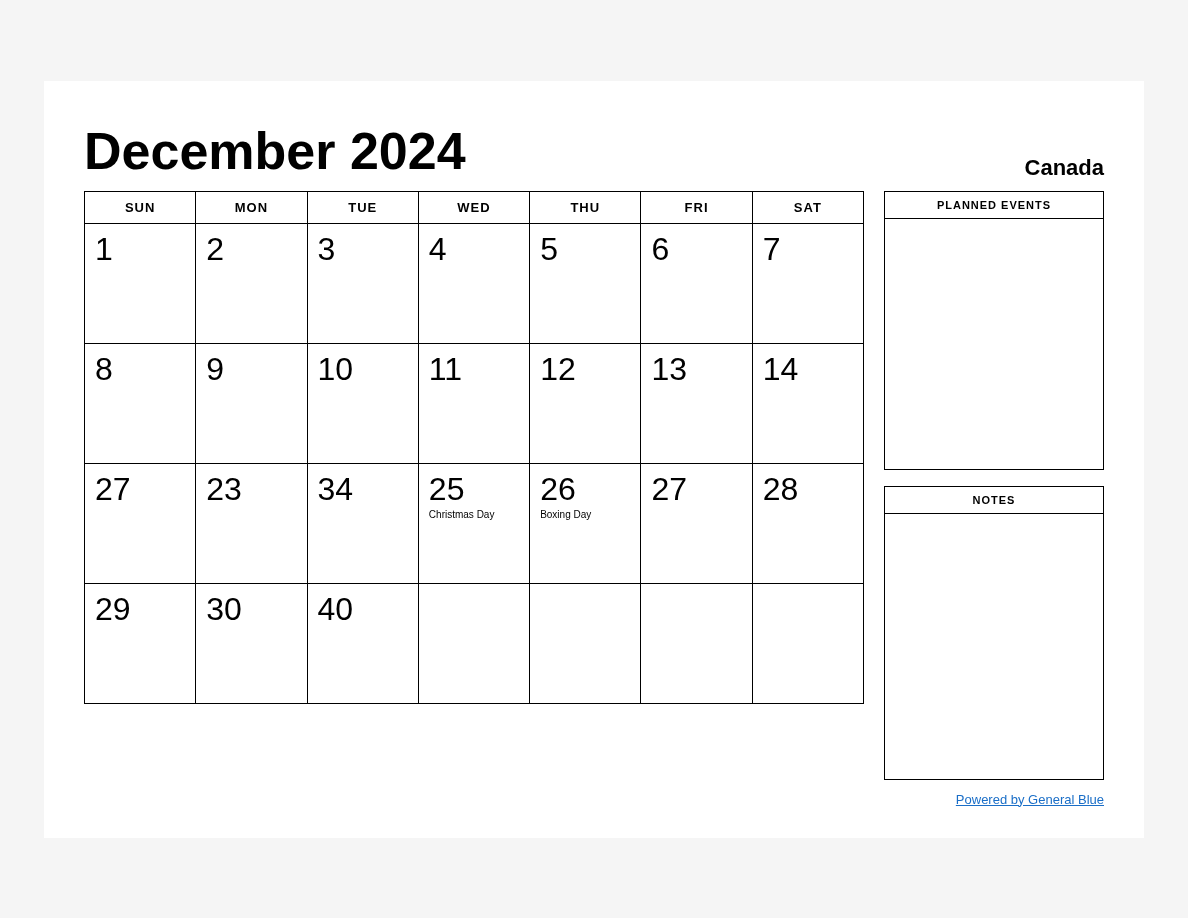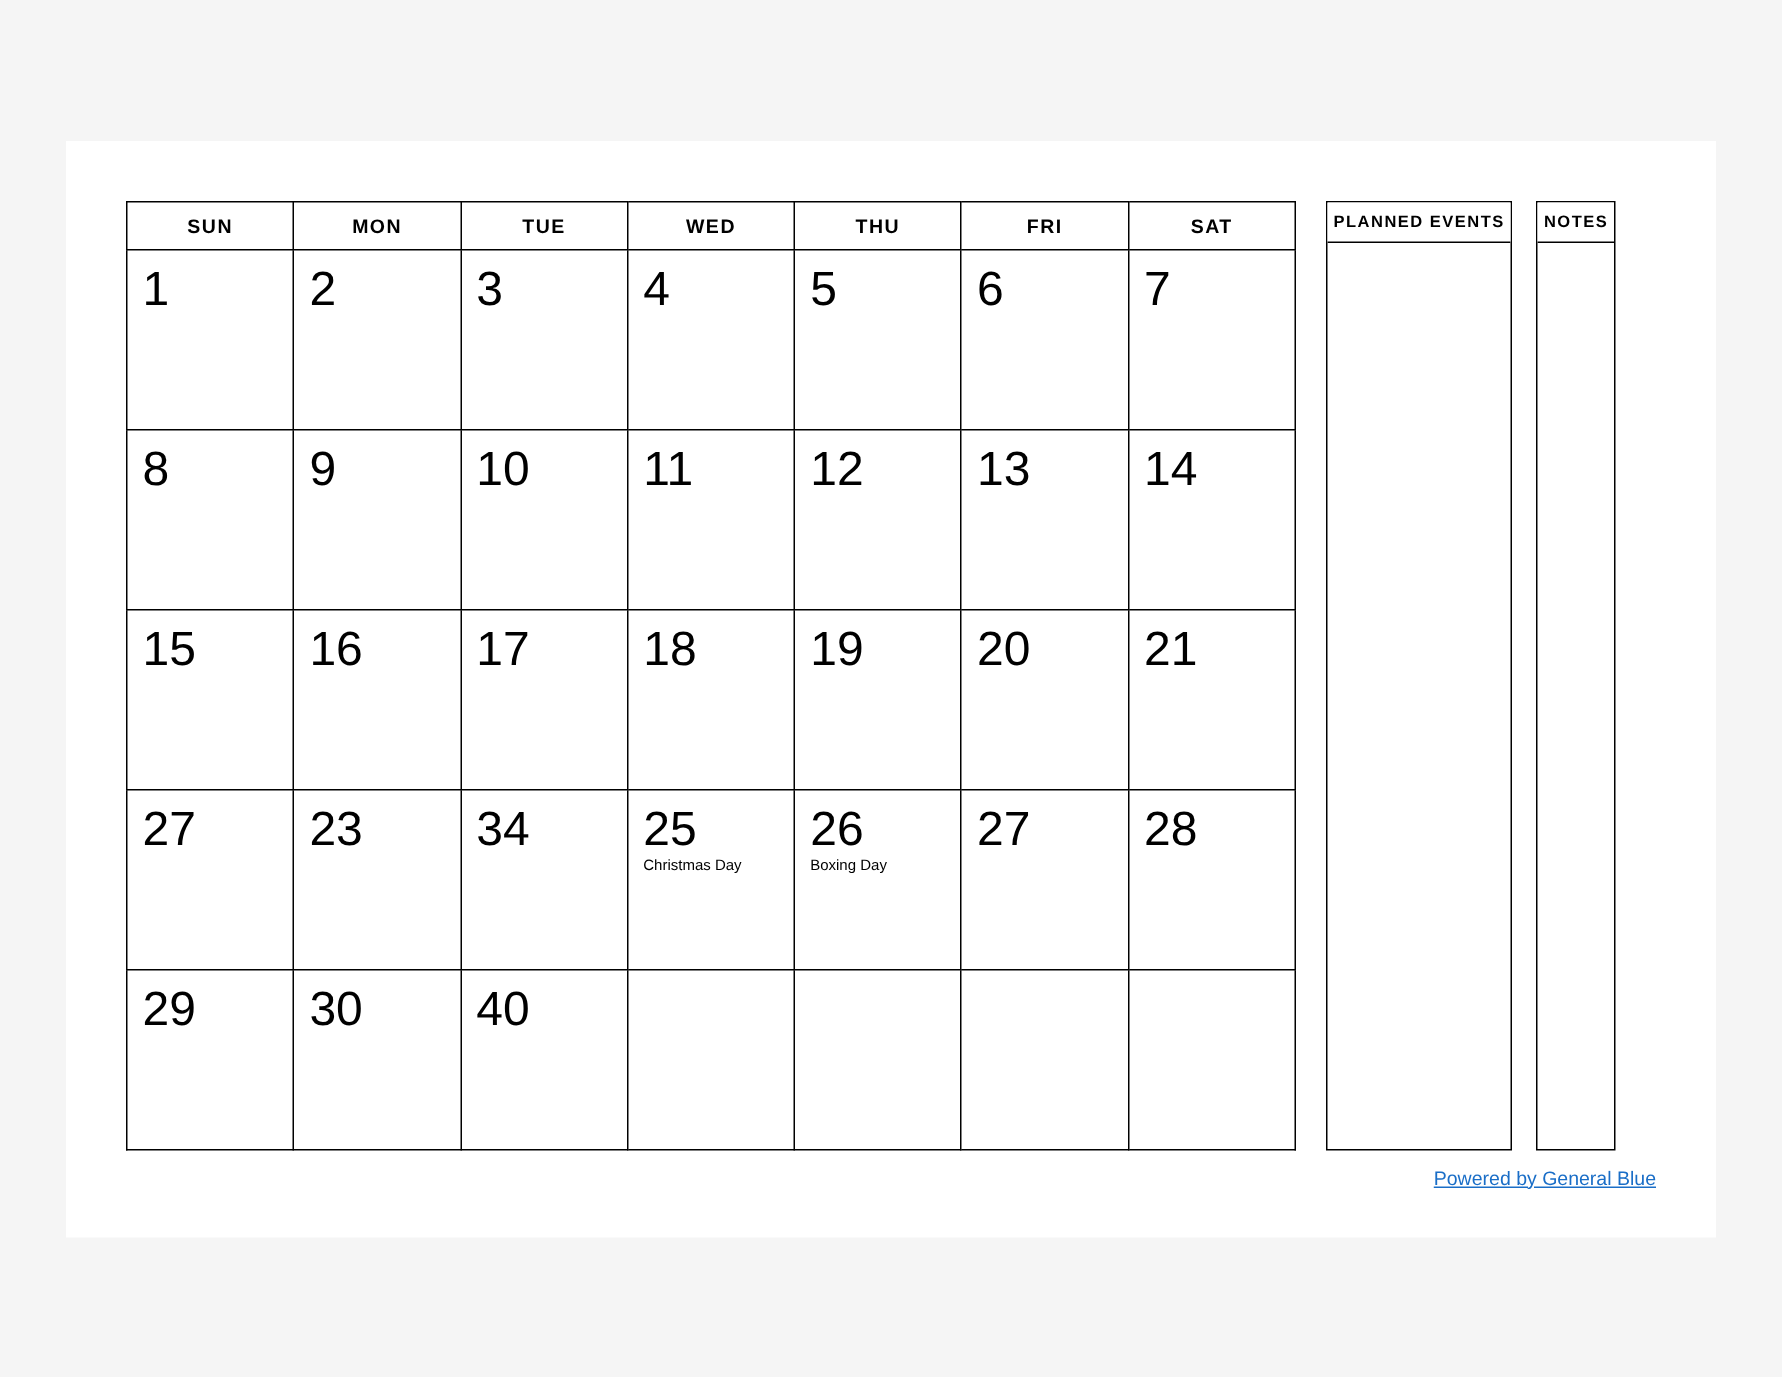--- a/index.html
+++ b/index.html
@@ -38,21 +38,21 @@
     .main-content {
       display: flex;
       gap: 20px;
     }
     .calendar-section {
       flex: 1;
     }
     .sidebar {
       width: 220px;
       display: flex;
-      flex-direction: row;
+      flex-direction: column;
       gap: 16px;
     }
     
     .calendar-grid {
       border: 1.5px solid #000;
       border-collapse: collapse;
       width: 100%;
     }
     .calendar-grid th {
       border: 1.5px solid #000;
@@ -115,20 +115,24 @@
       font-size: 13px;
       color: #1a6ec7;
       text-decoration: underline;
       margin-top: 44px;
     }
   </style>
 </head>
 <body>
 
 <div class="page">
+  <div class="header">
+    <div class="month-title">December 2024</div>
+    <div class="country">Canada</div>
+  </div>
 
   <div class="main-content">
 
     <div class="calendar-section">
       <table class="calendar-grid">
         <thead>
           <tr>
             <th>SUN</th>
             <th>MON</th>
             <th>TUE</th>
@@ -180,43 +184,20 @@
               </td>
               <td>
                 <div class="day-number">13</div>
               </td>
               <td>
                 <div class="day-number">14</div>
               </td>
             </tr>
             <tr>
               <td>
-                <div class="day-number">15</div>
-              </td>
-              <td>
-                <div class="day-number">16</div>
-              </td>
-              <td>
-                <div class="day-number">17</div>
-              </td>
-              <td>
-                <div class="day-number">18</div>
-              </td>
-              <td>
-                <div class="day-number">19</div>
-              </td>
-              <td>
-                <div class="day-number">20</div>
-              </td>
-              <td>
-                <div class="day-number">21</div>
-              </td>
-            </tr>
-            <tr>
-              <td>
                 <div class="day-number">27</div>
               </td>
               <td>
                 <div class="day-number">23</div>
               </td>
               <td>
                 <div class="day-number">34</div>
               </td>
               <td>
                 <div class="day-number">25</div>

